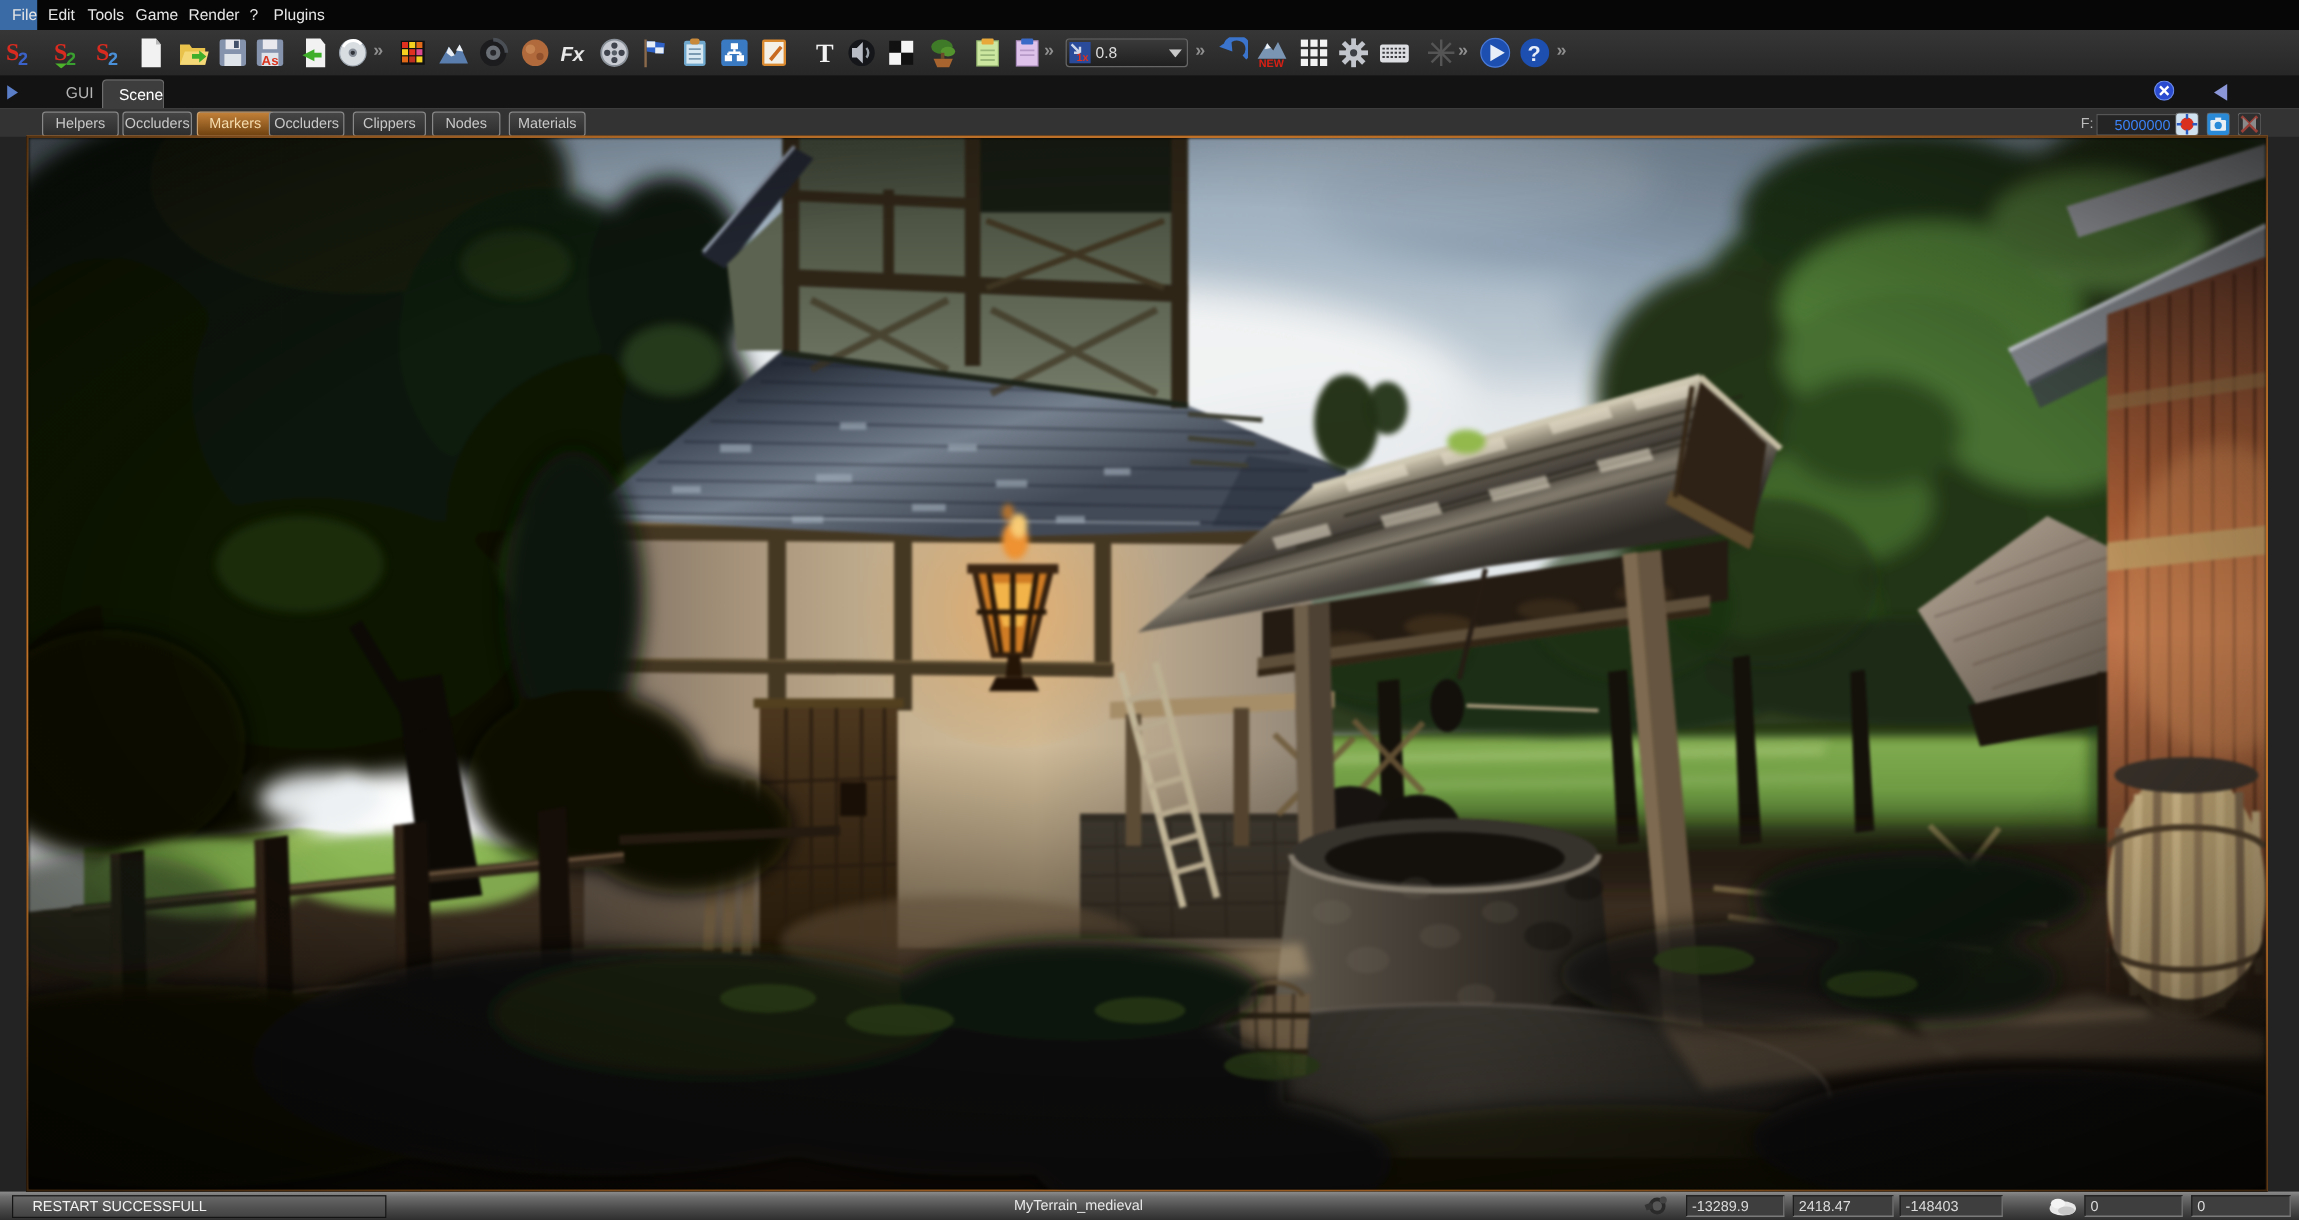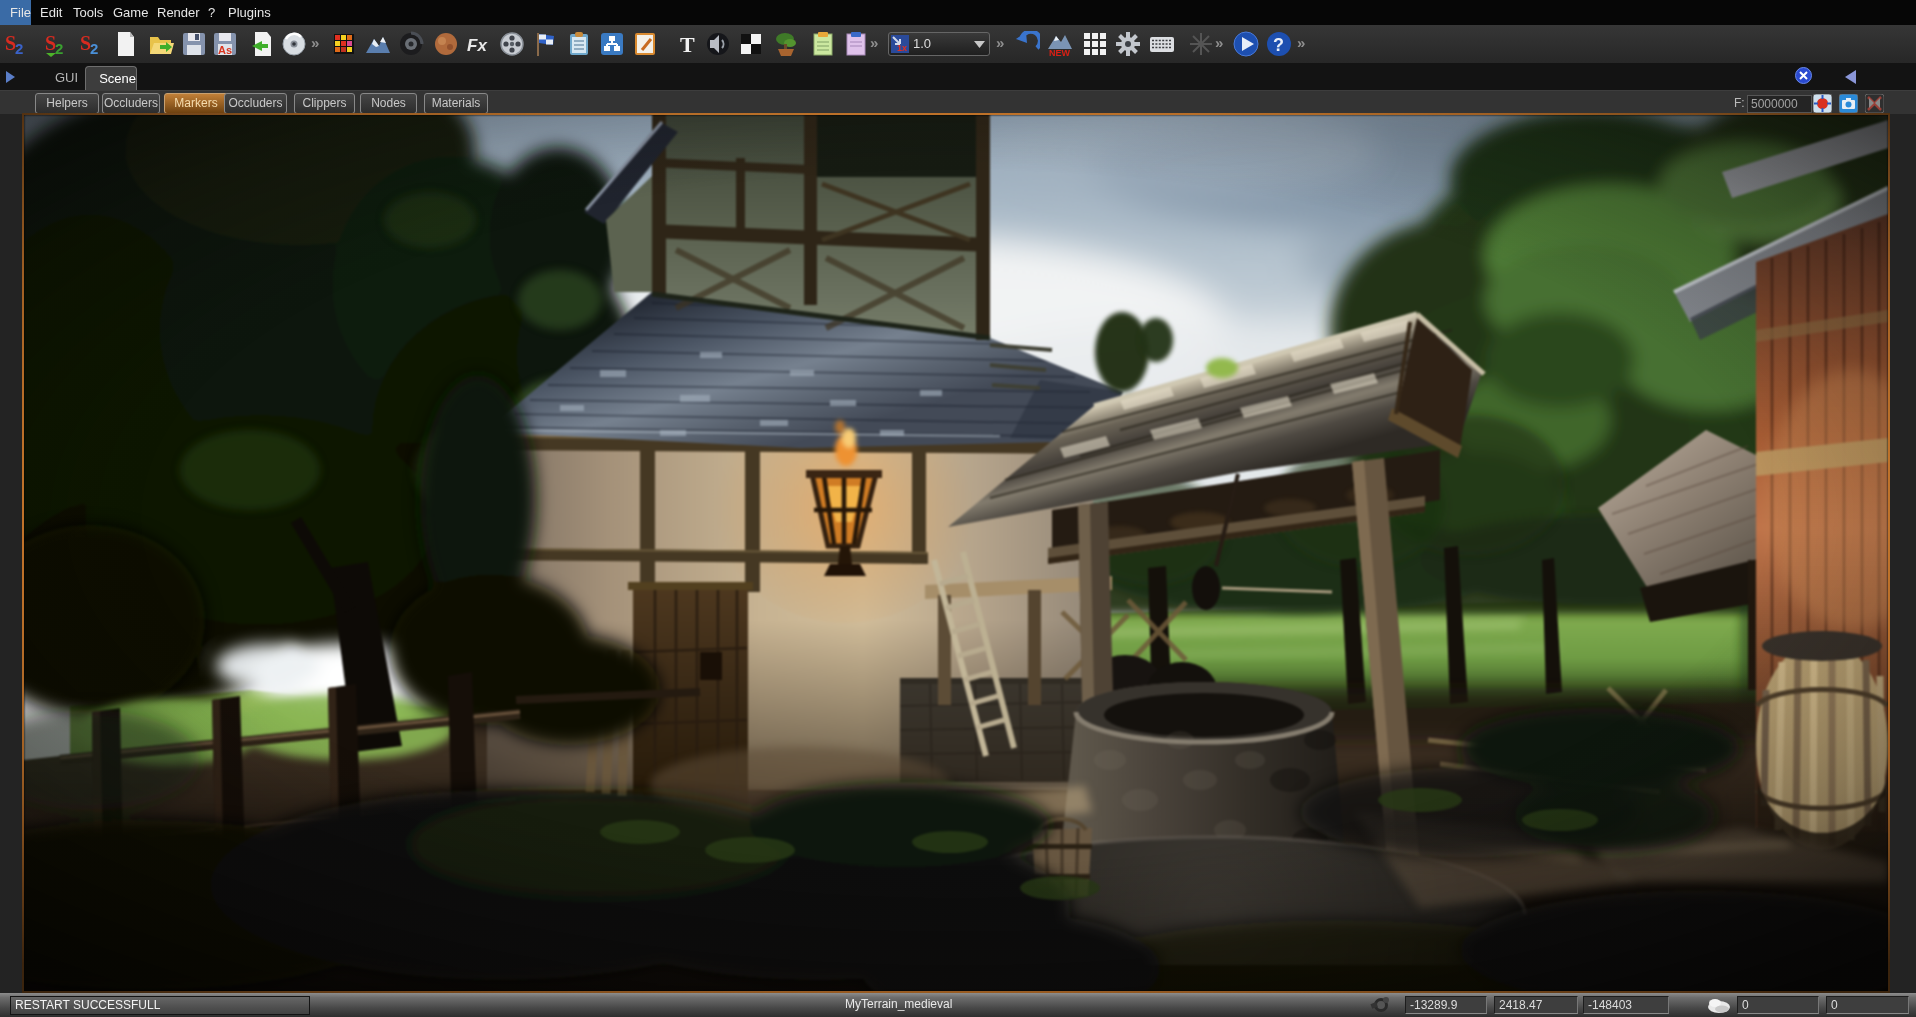--- a/index.html
+++ b/index.html
@@ -175,21 +175,21 @@
       <line x1="7" y1="11" x2="19" y2="11" stroke="#b89ac8" stroke-width="1.5"></line>
       <line x1="7" y1="15" x2="19" y2="15" stroke="#b89ac8" stroke-width="1.5"></line>
     </svg>
 <span class="sep" style="left:870px">»</span>
 <div class="a" style="left:888px;top:7px;width:100px;height:22px;background:linear-gradient(#3a3a3a,#1f1f1f);border:1px solid #666;border-radius:3px">
 <svg style="position:absolute;left:2px;top:2px" width="18" height="18" viewBox="0 0 18 18">
         <rect x="0" y="0" width="18" height="18" fill="#2a4a9a"></rect>
         <path d="M2 2 L9 9 M9 9 L9 4 M9 9 L4 9" stroke="#cfd8ea" stroke-width="2" fill="none"></path>
         <text x="6" y="16" font-size="9" font-weight="bold" fill="#e03020">1x</text>
       </svg>
-<span style="position:absolute;left:24px;top:3px;color:#dcdcdc;font-size:13px">1.0</span>
+<span style="position:absolute;left:24px;top:3px;color:#dcdcdc;font-size:13px">0.8</span>
 <svg style="position:absolute;right:4px;top:8px" width="11" height="7" viewBox="0 0 11 7">
         <polygon points="0,0 11,0 5.5,7" fill="#c8c8c8"></polygon>
       </svg>
     </div>
 <span class="sep" style="left:996px">»</span>
 <svg class="ic" style="left:1014px" viewBox="0 0 26 26">
       <path d="M23 17 A9.5 9.5 0 1 0 8 6" stroke="#3a74cc" stroke-width="4.5" fill="none"></path>
       <polygon points="12,1 13,12 2,8" fill="#3a74cc"></polygon>
     </svg>
 <svg class="ic" style="left:1047px" viewBox="0 0 26 26">
@@ -260,21 +260,21 @@
 </div>
 <div id="btnrow">
 <div class="fb" style="left:35px;width:62px">Helpers</div>
 <div class="fb" style="left:102px;width:56px">Occluders</div>
 <div class="fb" style="left:164px;width:62px;background:linear-gradient(#c28038,#6f4210);border-color:#c8a070;color:#f5dcae">Markers</div>
 <div class="fb" style="left:224px;width:61px">Occluders</div>
 <div class="fb" style="left:294px;width:59px">Clippers</div>
 <div class="fb" style="left:360px;width:55px">Nodes</div>
 <div class="fb" style="left:424px;width:62px">Materials</div>
 <span class="a" style="left:1734px;top:5px;color:#bbb;font-size:12px">F:</span>
-<div class="a" style="left:1747px;top:4px;width:60px;height:16px;background:#242424;border:1px solid #555;color:#a3a3a3;font-size:12px;line-height:16px;padding-left:3px">5000000</div>
+<div class="a" style="left:1747px;top:4px;width:60px;height:16px;background:#242424;border:1px solid #555;color:#3b82f6;font-size:12px;line-height:16px;padding-left:14px">5000000</div>
 <svg class="a" style="left:1813px;top:3px" width="19" height="19" viewBox="0 0 19 19">
       <rect width="19" height="19" rx="3" fill="#cfe0ee" stroke="#666"></rect>
       <circle cx="9.5" cy="9.5" r="5.5" fill="#d93020"></circle>
       <g stroke="#2a5ac0" stroke-width="2">
         <line x1="9.5" y1="1" x2="9.5" y2="5"></line>
         <line x1="9.5" y1="14" x2="9.5" y2="18"></line>
         <line x1="1" y1="9.5" x2="5" y2="9.5"></line>
         <line x1="14" y1="9.5" x2="18" y2="9.5"></line>
       </g>
     </svg>
@@ -821,21 +821,21 @@
         <ellipse cx="1420" cy="800" rx="42" ry="12"></ellipse>
         <ellipse cx="1560" cy="820" rx="38" ry="11"></ellipse>
       </g>
 <ellipse cx="1122" cy="352" rx="27" ry="40" fill="#1a2a10" opacity="0.95" filter="url(#b2)"></ellipse>
 <ellipse cx="1156" cy="340" rx="17" ry="22" fill="#223313" opacity="0.95" filter="url(#b2)"></ellipse>
 <ellipse cx="1222" cy="368" rx="16" ry="10" fill="#93b94e" filter="url(#b2)"></ellipse>
 </svg>
 </div>
 <div id="vig"></div>
 <div id="statusbar">
-<div class="a" style="left:10px;top:3px;width:294px;height:17px;border:1px solid #141414;background:rgba(90,90,90,0.35);line-height:17px;padding-left:4px;color:#f2f2f2">RESTART SUCCESSFULL</div>
+<div class="a" style="left:10px;top:3px;width:294px;height:17px;border:1px solid #141414;background:rgba(90,90,90,0.35);line-height:17px;padding-left:16px;color:#f2f2f2">RESTART SUCCESSFULL</div>
 <span class="a" style="left:845px;top:4px;color:#e8e8e8">MyTerrain_medieval</span>
 <svg class="a" style="left:1370px;top:2px" width="22" height="20" viewBox="0 0 22 20">
       <circle cx="11" cy="10" r="7" fill="#2a2a2a"></circle>
       <circle cx="11" cy="10" r="4" fill="#555"></circle>
       <rect x="1" y="8" width="6" height="5" fill="#333" transform="rotate(-20 4 10)"></rect>
       <circle cx="16" cy="5" r="3" fill="#444"></circle>
     </svg>
 <div class="sf" style="left:1405px;width:76px">-13289.9</div>
 <div class="sf" style="left:1494px;width:78px">2418.47</div>
 <div class="sf" style="left:1583px;width:80px">-148403</div>

